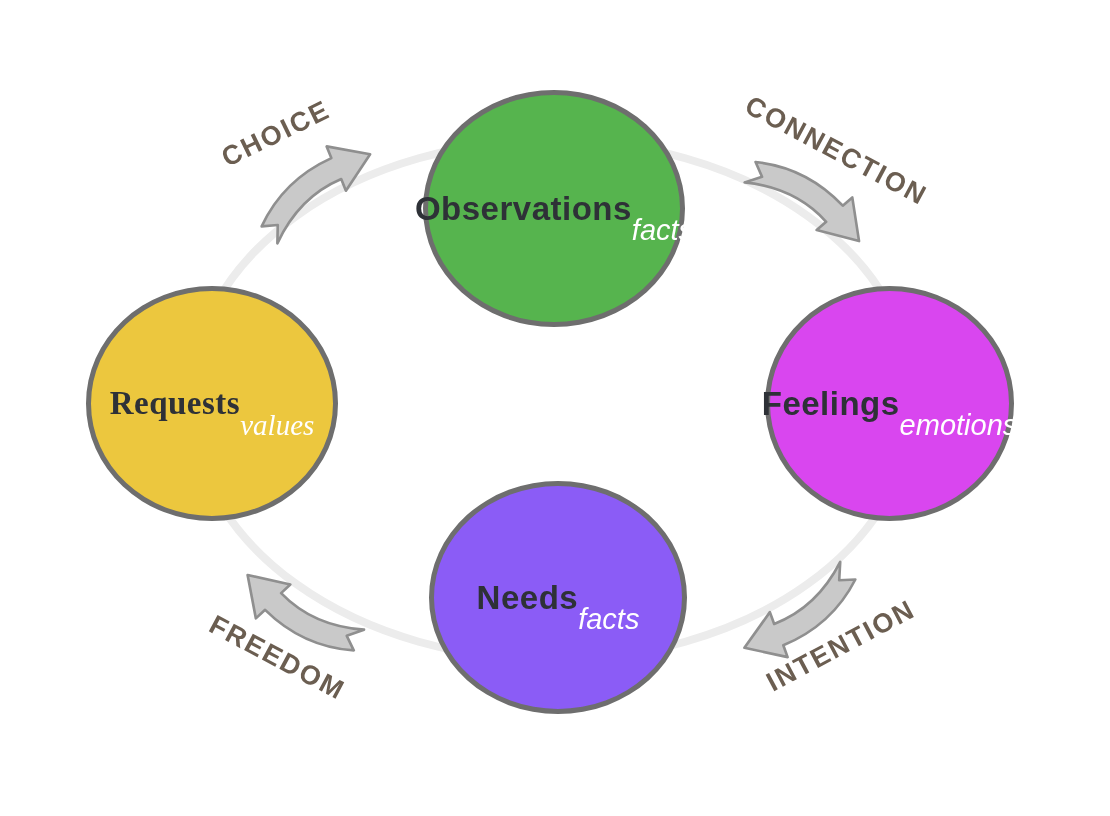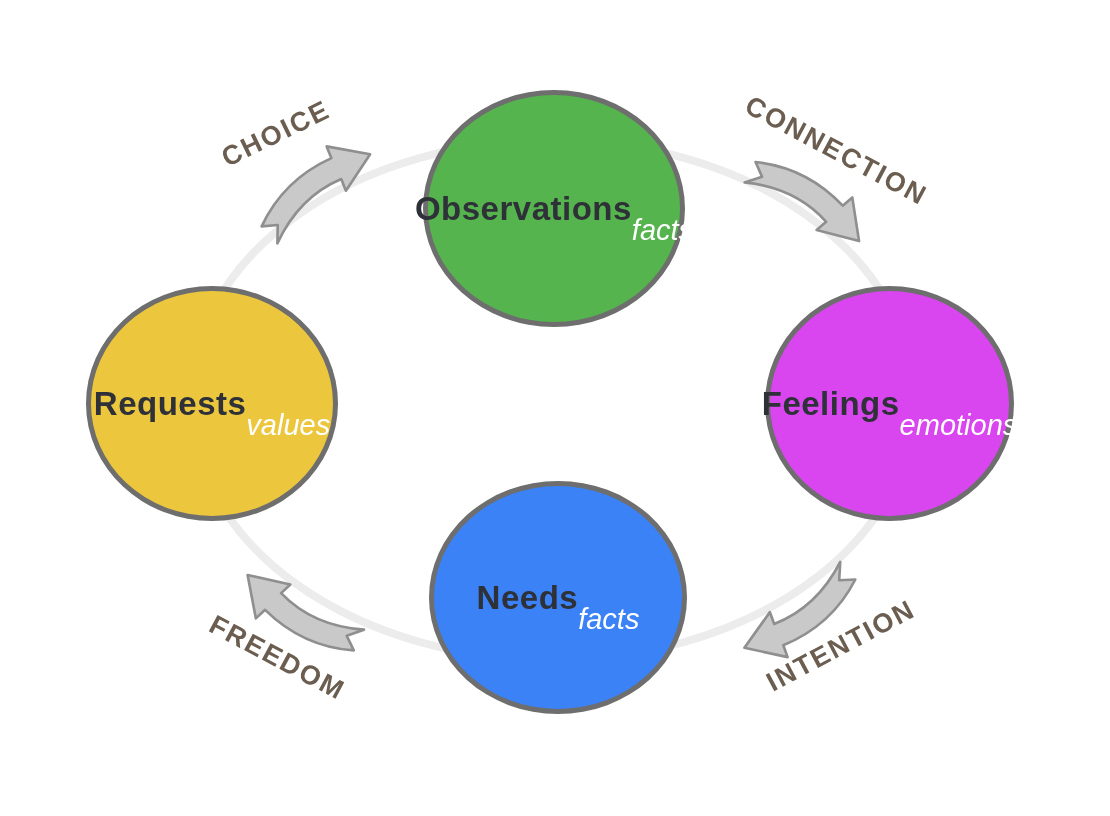--- a/index.html
+++ b/index.html
@@ -32,21 +32,21 @@
   .node-sublabel{
     font-style:italic;
     font-size:29px;
     color:#ffffff;
     line-height:1.2;
     margin-top:44px;
   }
   .node-observations{left:423px;top:90px;width:262px;height:237px;}
   .node-feelings{left:765px;top:286px;width:249px;height:235px;}
   .node-needs{left:429px;top:481px;width:258px;height:233px;}
-  .node-requests{left:86px;top:286px;width:252px;height:235px;}
+  .node-requests{left:86px;top:286px;width:252px;height:235px;font-family:Liberation Serif, serif;}
   .transition-label{
     position:absolute;
     font-weight:bold;
     font-size:27px;
     letter-spacing:2px;
     color:#6b5e51;
     white-space:nowrap;
     transform-origin:center center;
   }
   .label-choice{left:276px;top:134px;transform:translate(-50%,-50%) rotate(-26deg);}
@@ -83,21 +83,21 @@
   <div class="node node-observations" style="background-color: rgb(86, 180, 78);">
     <div class="node-label">Observations</div>
     <div class="node-sublabel">facts</div>
   </div>
 
   <div class="node node-feelings" style="background-color: #d946ef;">
     <div class="node-label">Feelings</div>
     <div class="node-sublabel">emotions</div>
   </div>
 
-  <div class="node node-needs" style="background-color: #3b82f6;">
+  <div class="node node-needs" style="background-color: #8b5cf6;">
     <div class="node-label">Needs</div>
     <div class="node-sublabel">facts</div>
   </div>
 
   <div class="node node-requests" style="background-color: rgb(236, 199, 62);">
     <div class="node-label">Requests</div>
     <div class="node-sublabel">values</div>
   </div>
 
   <div class="transition-label label-choice">CHOICE</div>

